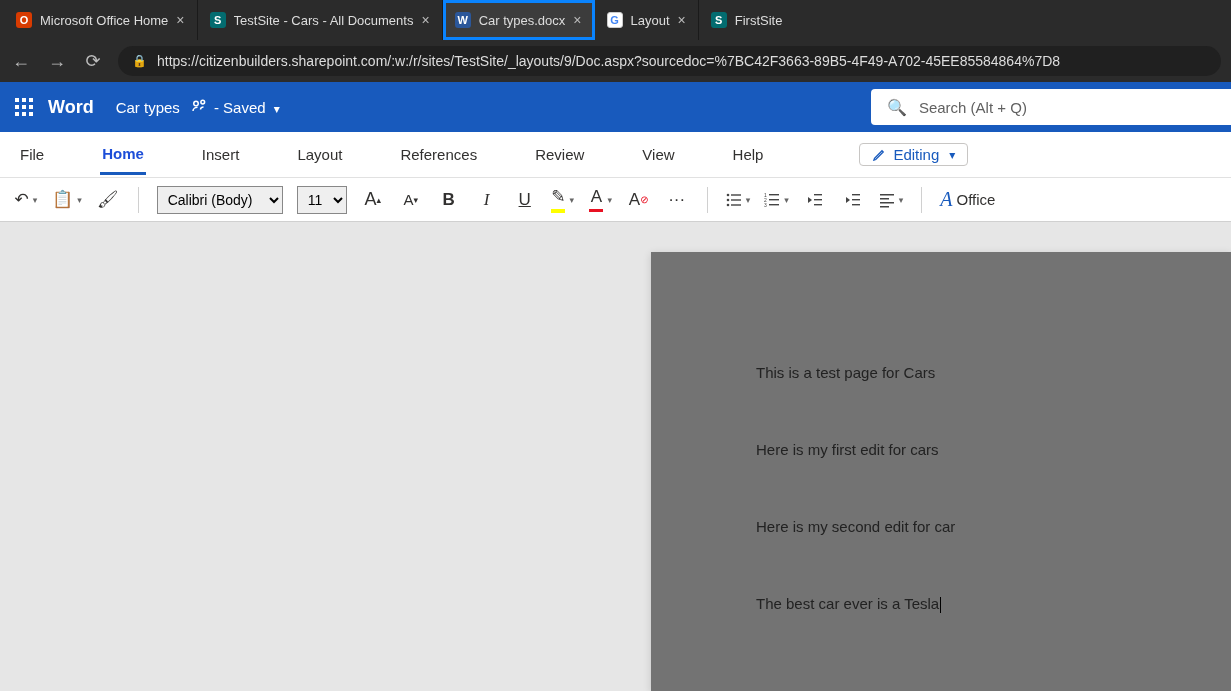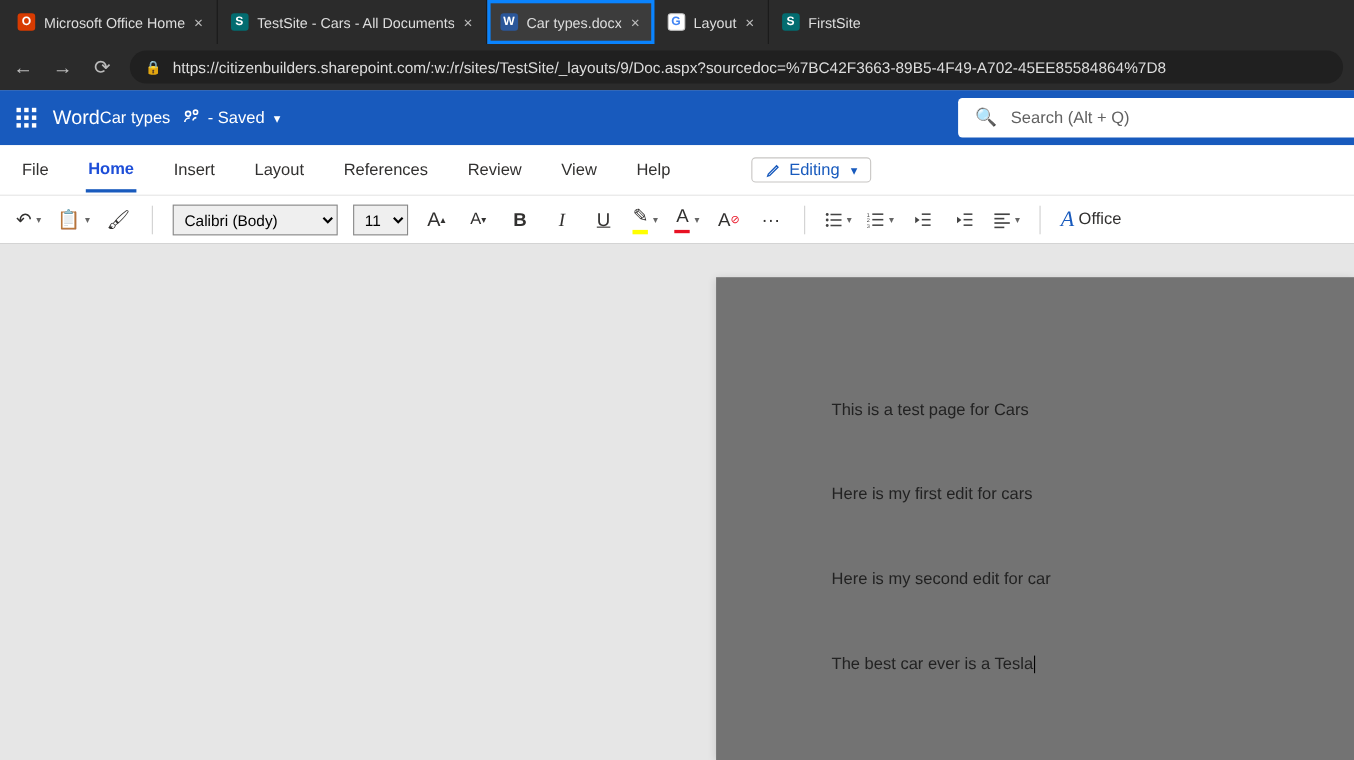--- a/index.html
+++ b/index.html
@@ -17,42 +17,42 @@
 
   .addr-bar { display:flex; align-items:center; height:42px; gap:14px; padding: 0 10px; background:#2b2b2b; }
   .nav-btn { width:22px; height:22px; display:flex; align-items:center; justify-content:center; color:#bbb; font-size:18px; cursor:pointer;}
   .addr-field { flex:1; display:flex; align-items:center; gap:10px; background:#202020; border-radius:18px; height:30px; padding:0 14px; color:#ddd; font-size:14px; overflow:hidden;}
   .lock { font-size:12px; color:#bbb;}
 
   
   .word-header { display:flex; align-items:center; height:50px; background:#185abd; color:#fff; }
   .waffle { width:48px; height:48px; display:flex; align-items:center; justify-content:center; cursor:pointer;}
   .waffle svg { width:20px; height:20px; }
-  .app-name { font-size:18px; font-weight:400; }
+  .app-name { font-size:18px; font-weight:700; margin-right:22px; }
   .doc-title { font-size:15px; }
   .share-ico { margin: 0 6px 0 10px; }
   .saved { font-size:15px; }
   .chev { font-size:12px; margin-left:4px;}
   .spacer { flex:1; }
   .search-box { display:flex; align-items:center; gap:12px; background:#fff; color:#616161; height:36px; width:360px; border-radius:4px 0 0 4px; padding:0 16px; font-size:15px;}
   .search-box .mag { color:#185abd; font-size:16px;}
 
   
-  .ribbon-tabs { display:flex; align-items:center; height:46px; background:#fff; border-bottom:1px solid #e1e1e1; padding-left:18px; gap:32px; font-size:15px; color:#323130;}
+  .ribbon-tabs { display:flex; align-items:center; height:46px; background:#fff; border-bottom:1px solid #e1e1e1; padding-left:18px; gap:54px; font-size:15px; color:#323130;}
   .ribbon-tab { padding:10px 2px; cursor:pointer;}
   .ribbon-tab.active { color:#1d4ed8; border-bottom:3px solid #185abd; font-weight:600;}
   .mode-pill{ display:flex; align-items:center; gap:6px; margin-left:40px; border:1px solid #c8c6c4; border-radius:4px; padding:2px 12px; color:#185abd; font-size:15px; cursor:pointer;}
 
   
   .ribbon-cmds { display:flex; align-items:center; height:44px; background:#fff; border-bottom:1px solid #d0d0d0; padding:0 14px; gap:14px; color:#323130;}
   .cmd { display:flex; align-items:center; justify-content:center; height:30px; min-width:24px; cursor:pointer; font-size:17px;}
   .cmd.small-chev::after{ content:"\25BE"; font-size:9px; margin-left:4px; color:#666;}
   .sep { width:1px; height:26px; background:#d0d0d0; margin:0 4px;}
   .font-sel{ height:28px; border:1px solid #888; font-size:14px; padding:0 6px; }
-  .font-sel.name{ width:150px;}
+  .font-sel.name{ width:126px;}
   .font-sel.size{ width:50px;}
   .highlight-swatch{ width:14px; height:4px; background:#ffff00; display:block; margin-top:2px;}
   .fontcolor-swatch{ width:14px; height:3px; background:#e81123; display:block; margin-top:2px;}
   .styles-label{ font-size:15px; margin-left:4px;}
 
   
   .canvas-wrap{ height: calc(691px - 40px - 42px - 50px - 46px - 44px); background:#e6e6e6; display:flex; justify-content:flex-end; overflow:hidden;}
   .page { width:580px; background:#737373; margin:30px 0 0 0; padding:110px 0 0 105px; box-shadow:0 2px 8px rgba(0,0,0,0.15); font-size:15px; color:#222; line-height:1.4;}
   .page p { margin-bottom:56px; }
   .caret::after{ content:""; display:inline-block; width:1px; height:16px; background:#000; vertical-align:middle; margin-left:1px;}

